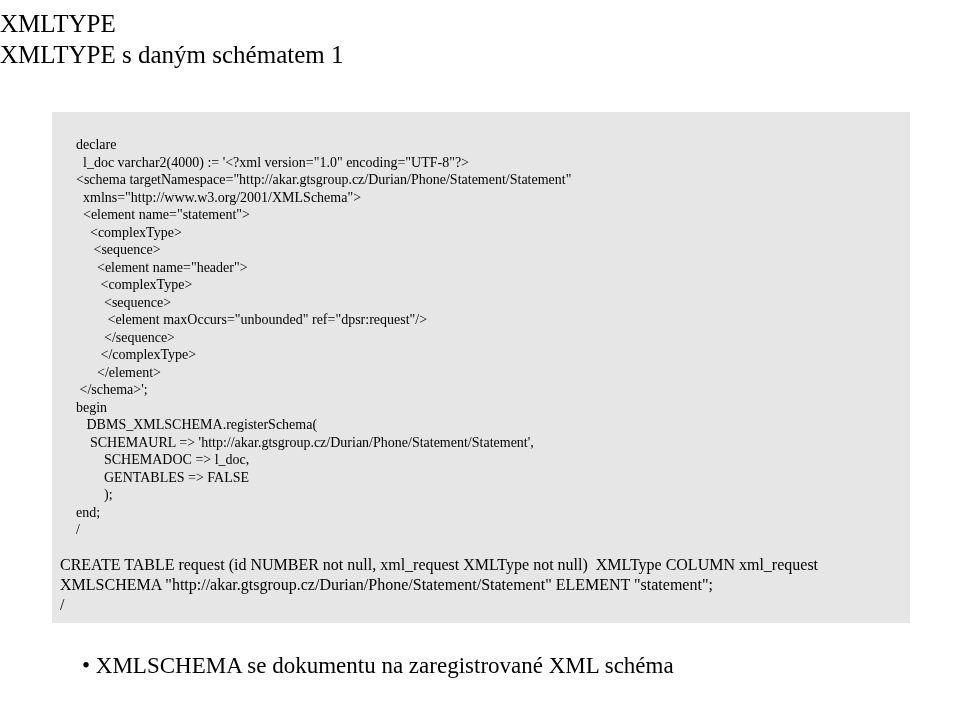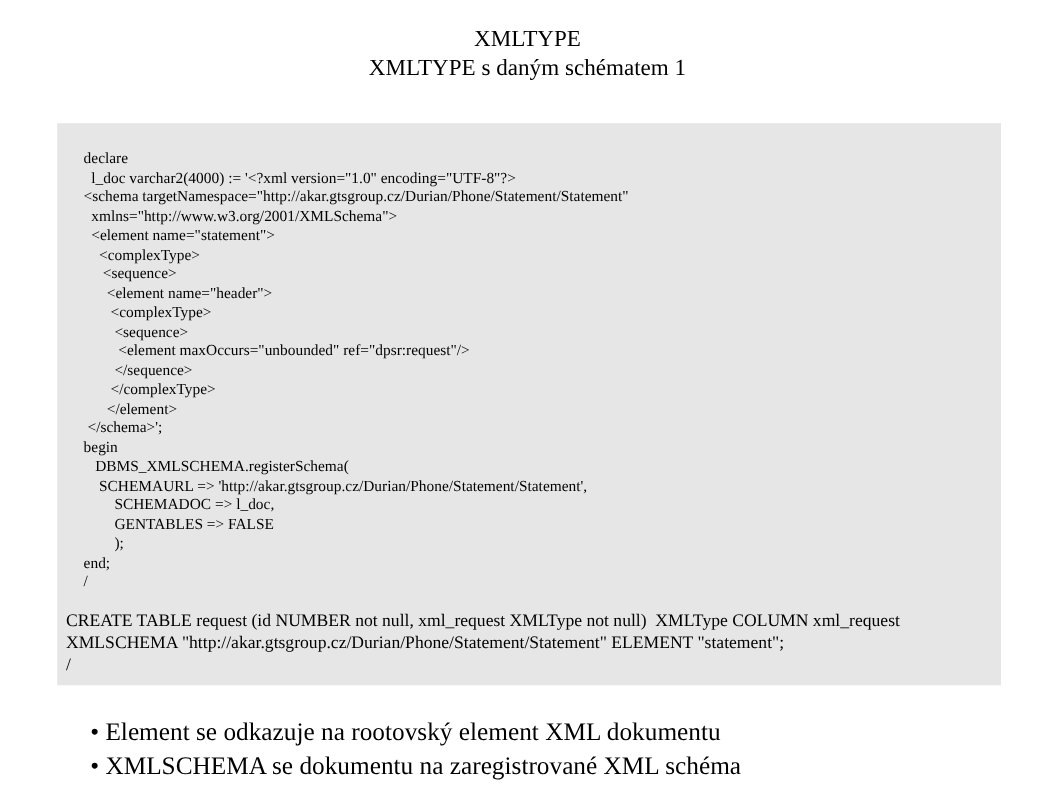--- a/index.html
+++ b/index.html
@@ -11,23 +11,22 @@
     font-family: "Times New Roman", Times, serif;
     color: #000;
   }
   .page {
     width: 959px;
     height: 719px;
     position: relative;
     box-sizing: border-box;
   }
   .title-block {
-    text-align: center;
-    padding-top: 22px;
-    font-size: 21px;
+    padding-top: 8px;
+    font-size: 25px;
     line-height: 1.25;
   }
   .code-panel {
     position: absolute;
     left: 52px;
     top: 112px;
     width: 858px;
     background: #e6e6e6;
     padding: 8px 8px 8px 8px;
     box-sizing: border-box;
@@ -94,18 +93,17 @@
         GENTABLES =&gt; FALSE
         );
 end;
 /</pre>
     <div class="create-stmt" style="white-space: pre-wrap;">CREATE TABLE request (id NUMBER not null, xml_request XMLType not null)  XMLType COLUMN xml_request XMLSCHEMA "http://akar.gtsgroup.cz/Durian/Phone/Statement/Statement" ELEMENT "statement";
 /</div>
   </div>
 
   <div class="bullets">
     <ul>
-      <li>Element se odkazuje na rootovský element XML dokumentu</li>
       <li>XMLSCHEMA se dokumentu na zaregistrované XML schéma</li>
     </ul>
   </div>
 
 </div>
 
 </body></html>

